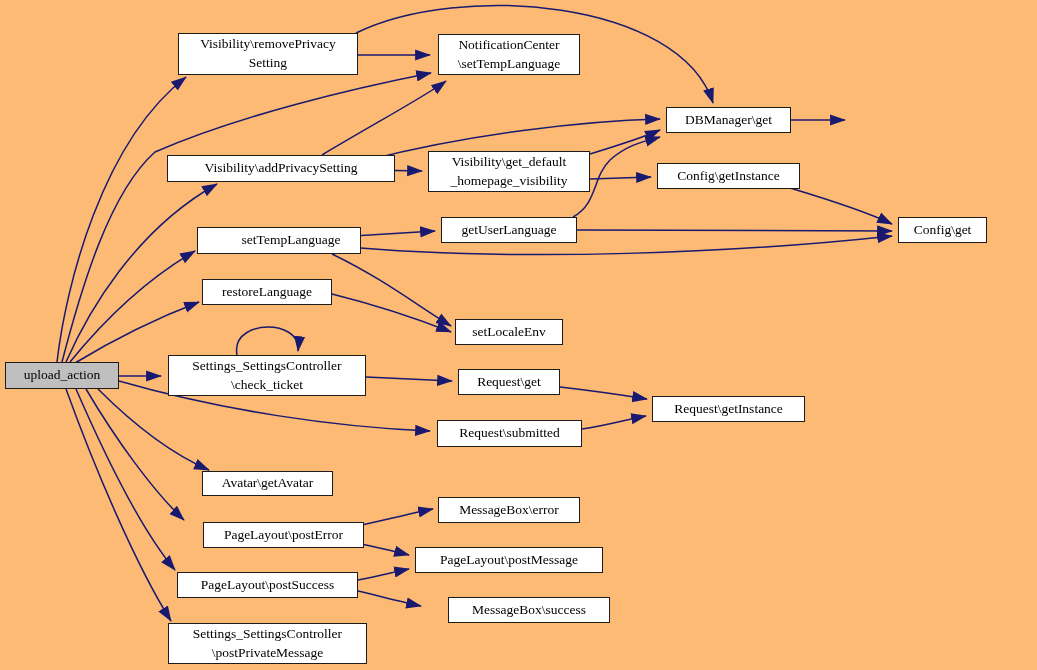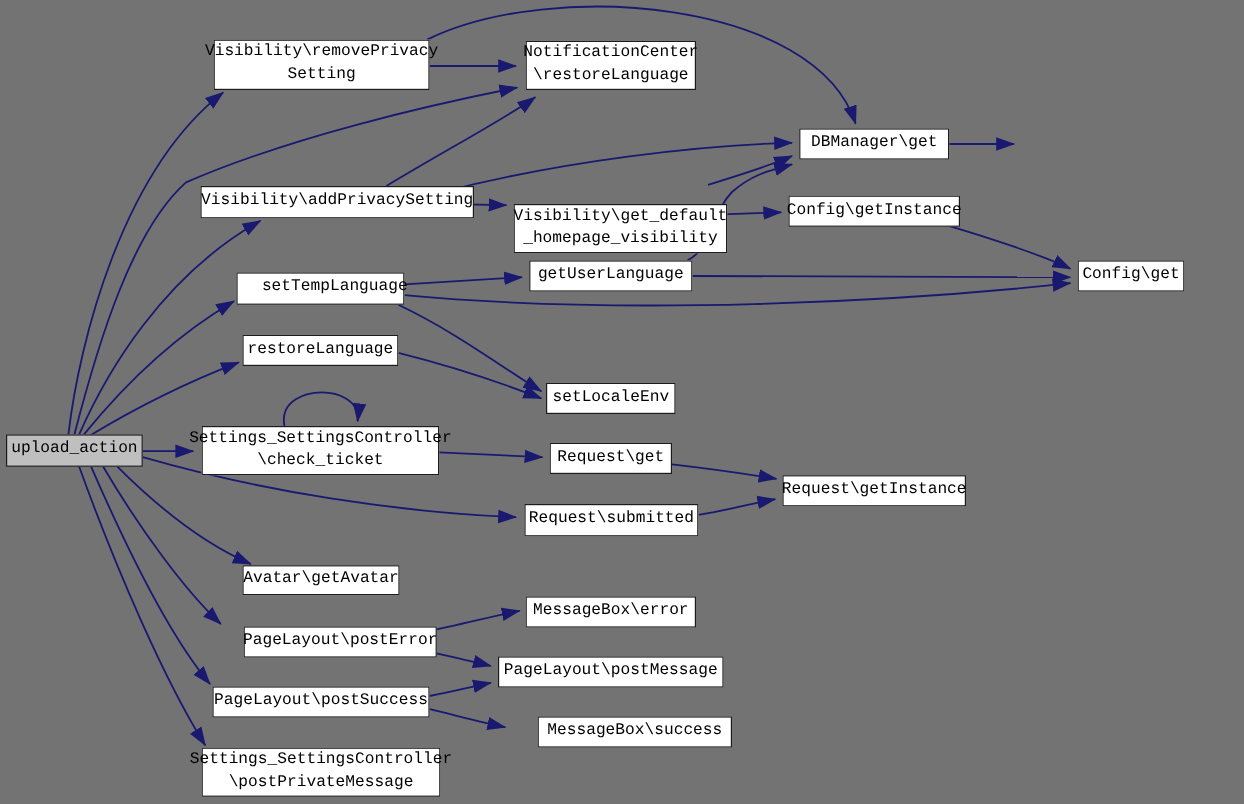--- a/index.html
+++ b/index.html
@@ -1,20 +1,20 @@
 <!DOCTYPE html>
 <html style="--edge-color: #191970; --node-border: #1c1c1c; --node-fill: #ffffff; --root-fill: #bfbfbf; --text-color: #000000;"><head>
 <meta charset="utf-8">
 <style>
   html,body{margin:0;padding:0;background:#ffffff;}
   #canvas{
     position:relative;
     width:1037px;height:670px;
-    background:#737373;
-    font-family:Liberation Mono, monospace;
+    background:#fdba74;
+    font-family:Liberation Serif, serif;
     overflow:hidden;
   }
   #edges{position:absolute;left:0;top:0;width:1037px;height:670px;}
   #edges path.edge{
     fill:none;
     stroke:var(--edge-color,#191970);
     stroke-width:1.5;
   }
   .node{
     position:absolute;
@@ -77,36 +77,36 @@
     <path class="edge" marker-end="url(#arrow)" d="M358,580 C379,576 394,572 409,569"></path>
     <path class="edge" marker-end="url(#arrow)" d="M358,591 C383,597 402,602 421,606"></path>
   </svg>
 
   <div class="node" style="left:178px;top:33px;width:180px;height:42px;">
     <span>Visibility\removePrivacy
 Setting</span>
   </div>
   <div class="node" style="left:438px;top:34px;width:142px;height:41px;">
     <span>NotificationCenter
-\restoreLanguage</span>
+\setTempLanguage</span>
   </div>
   <div class="node" style="left:666px;top:107px;width:125px;height:26px;">
     <span>DBManager\get</span>
   </div>
   <div class="node" style="left:167px;top:155px;width:228px;height:27px;">
     <span>Visibility\addPrivacySetting</span>
   </div>
-  <div class="node" style="left:428px;top:151px;width:178px;height:41px;margin-top:19px;">
+  <div class="node" style="left:428px;top:151px;width:162px;height:41px;">
     <span>Visibility\get_default
 _homepage_visibility</span>
   </div>
   <div class="node" style="left:657px;top:163px;width:143px;height:26px;">
     <span>Config\getInstance</span>
   </div>
-  <div class="node" style="left:197px;top:227px;width:140px;height:27px;padding-left:24px;">
+  <div class="node" style="left:197px;top:227px;width:164px;height:27px;padding-left:24px;">
     <span>setTempLanguage</span>
   </div>
   <div class="node" style="left:441px;top:217px;width:136px;height:26px;">
     <span>getUserLanguage</span>
   </div>
   <div class="node" style="left:898px;top:217px;width:89px;height:26px;">
     <span>Config\get</span>
   </div>
   <div class="node" style="left:202px;top:279px;width:130px;height:26px;">
     <span>restoreLanguage</span>

